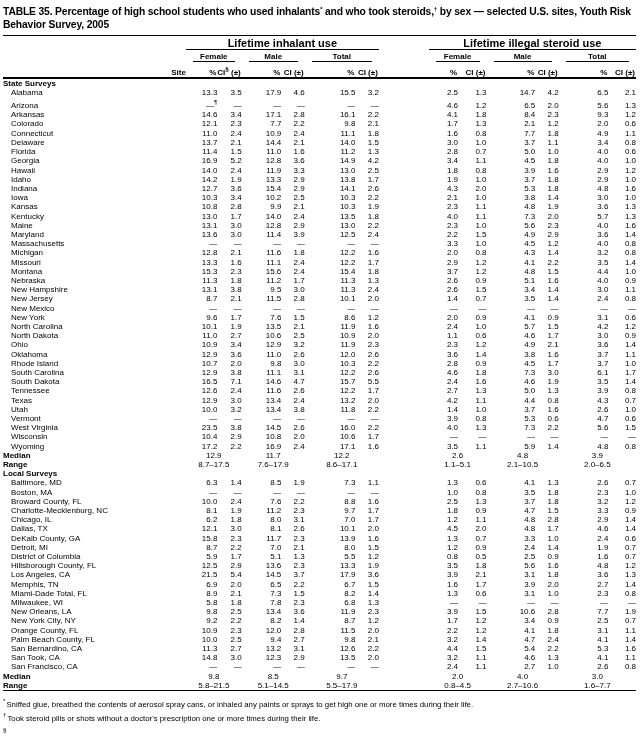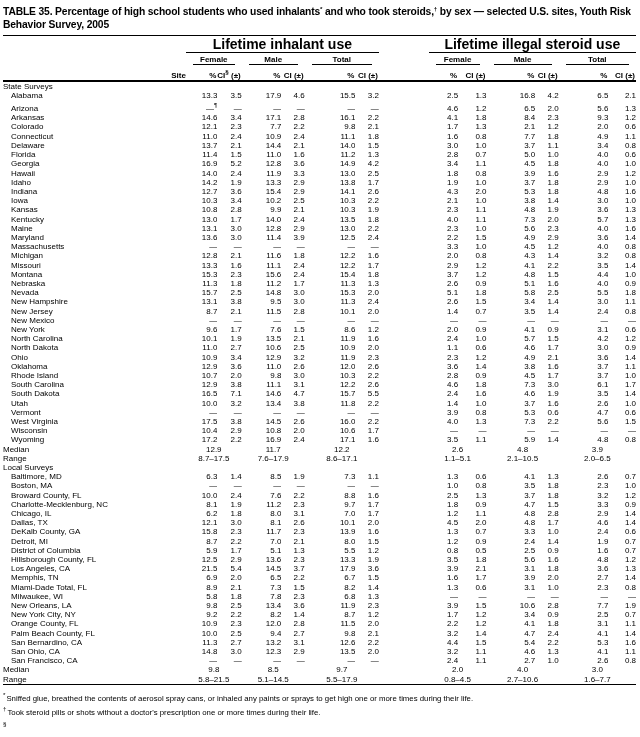--- a/index.html
+++ b/index.html
@@ -5,31 +5,31 @@
   html,body{margin:0;padding:0;background:#fff;}
   body{width:640px;height:737px;overflow:hidden;color:#000;
        font-family:"Liberation Sans","DejaVu Sans",sans-serif;}
   .page{padding:3px 3px 0 3px;}
   .title{font-size:10.3px;font-weight:bold;line-height:12.8px;letter-spacing:-0.15px;margin-bottom:3px;}
   table.data{border-collapse:collapse;table-layout:fixed;width:633px;
              border-top:1.5px solid #000;border-bottom:1.5px solid #000;}
   th,td{padding:0;font-size:8px;vertical-align:bottom;white-space:nowrap;overflow:hidden;}
   thead th{font-weight:bold;}
   .grp-row th{height:13px;}
-  .group-label{text-align:center;border-bottom:1px solid #000;font-size:14px;}
+  .group-label{text-align:center;border-bottom:1px solid #000;font-size:11px;}
   .sub-row th{height:12px;}
   .sub-label span{display:block;margin:0 7px;border-bottom:1px solid #000;text-align:center;}
   .meas-row th{height:15px;border-bottom:2px solid #000;}
   .meas{text-align:right;padding-right:1px;}
   .site-head{text-align:right;}
   tbody td{height:9.2px;line-height:9.2px;}
-  .section-label{font-weight:normal;}
+  .section-label{font-weight:bold;}
   .site-cell{padding-left:8px;}
   .num{text-align:right;}
-  .summary-label{font-weight:normal;}
+  .summary-label{font-weight:bold;}
   .summary-val{text-align:center;}
   sup{font-size:6.2px;}
   .footnotes{margin-top:5px;font-size:7.8px;line-height:10.8px;}
   .fn sup{margin-right:1px;}
 </style>
 </head>
 <body>
 
 <div class="page">
 
@@ -106,21 +106,21 @@
           <td class="site-cell">Alabama</td>
           <td class="num rich">13.3</td>
           <td class="num rich">3.5</td>
           <td class="num rich">17.9</td>
           <td class="num rich">4.6</td>
           <td class="num rich">15.5</td>
           <td class="num rich">3.2</td>
           <td class="spacer"></td>
           <td class="num rich">2.5</td>
           <td class="num rich">1.3</td>
-          <td class="num rich">16.8</td>
+          <td class="num rich">14.7</td>
           <td class="num rich">4.2</td>
           <td class="num rich">6.5</td>
           <td class="num rich">2.1</td>
         </tr>
         <tr>
           <td class="site-cell">Arizona</td>
           <td class="num rich">—<sup>¶</sup></td>
           <td class="num rich">—</td>
           <td class="num rich">—</td>
           <td class="num rich">—</td>
@@ -432,36 +432,20 @@
           <td class="num rich">1.3</td>
           <td class="spacer"></td>
           <td class="num rich">2.6</td>
           <td class="num rich">0.9</td>
           <td class="num rich">5.1</td>
           <td class="num rich">1.6</td>
           <td class="num rich">4.0</td>
           <td class="num rich">0.9</td>
         </tr>
         <tr>
-          <td class="site-cell">Nevada</td>
-          <td class="num rich">15.7</td>
-          <td class="num rich">2.5</td>
-          <td class="num rich">14.8</td>
-          <td class="num rich">3.0</td>
-          <td class="num rich">15.3</td>
-          <td class="num rich">2.0</td>
-          <td class="spacer"></td>
-          <td class="num rich">5.1</td>
-          <td class="num rich">1.8</td>
-          <td class="num rich">5.8</td>
-          <td class="num rich">2.5</td>
-          <td class="num rich">5.5</td>
-          <td class="num rich">1.8</td>
-        </tr>
-        <tr>
           <td class="site-cell">New Hampshire</td>
           <td class="num rich">13.1</td>
           <td class="num rich">3.8</td>
           <td class="num rich">9.5</td>
           <td class="num rich">3.0</td>
           <td class="num rich">11.3</td>
           <td class="num rich">2.4</td>
           <td class="spacer"></td>
           <td class="num rich">2.6</td>
           <td class="num rich">1.5</td>
@@ -624,20 +608,52 @@
           <td class="num rich">5.5</td>
           <td class="spacer"></td>
           <td class="num rich">2.4</td>
           <td class="num rich">1.6</td>
           <td class="num rich">4.6</td>
           <td class="num rich">1.9</td>
           <td class="num rich">3.5</td>
           <td class="num rich">1.4</td>
         </tr>
         <tr>
+          <td class="site-cell">Tennessee</td>
+          <td class="num rich">12.6</td>
+          <td class="num rich">2.4</td>
+          <td class="num rich">11.6</td>
+          <td class="num rich">2.6</td>
+          <td class="num rich">12.2</td>
+          <td class="num rich">1.7</td>
+          <td class="spacer"></td>
+          <td class="num rich">2.7</td>
+          <td class="num rich">1.3</td>
+          <td class="num rich">5.0</td>
+          <td class="num rich">1.3</td>
+          <td class="num rich">3.9</td>
+          <td class="num rich">0.8</td>
+        </tr>
+        <tr>
+          <td class="site-cell">Texas</td>
+          <td class="num rich">12.9</td>
+          <td class="num rich">3.0</td>
+          <td class="num rich">13.4</td>
+          <td class="num rich">2.4</td>
+          <td class="num rich">13.2</td>
+          <td class="num rich">2.0</td>
+          <td class="spacer"></td>
+          <td class="num rich">4.2</td>
+          <td class="num rich">1.1</td>
+          <td class="num rich">4.4</td>
+          <td class="num rich">0.8</td>
+          <td class="num rich">4.3</td>
+          <td class="num rich">0.7</td>
+        </tr>
+        <tr>
           <td class="site-cell">Utah</td>
           <td class="num rich">10.0</td>
           <td class="num rich">3.2</td>
           <td class="num rich">13.4</td>
           <td class="num rich">3.8</td>
           <td class="num rich">11.8</td>
           <td class="num rich">2.2</td>
           <td class="spacer"></td>
           <td class="num rich">1.4</td>
           <td class="num rich">1.0</td>
@@ -657,21 +673,21 @@
           <td class="spacer"></td>
           <td class="num rich">3.9</td>
           <td class="num rich">0.8</td>
           <td class="num rich">5.3</td>
           <td class="num rich">0.6</td>
           <td class="num rich">4.7</td>
           <td class="num rich">0.6</td>
         </tr>
         <tr>
           <td class="site-cell">West Virginia</td>
-          <td class="num rich">17.5</td>
+          <td class="num rich">23.5</td>
           <td class="num rich">3.8</td>
           <td class="num rich">14.5</td>
           <td class="num rich">2.6</td>
           <td class="num rich">16.0</td>
           <td class="num rich">2.2</td>
           <td class="spacer"></td>
           <td class="num rich">4.0</td>
           <td class="num rich">1.3</td>
           <td class="num rich">7.3</td>
           <td class="num rich">2.2</td>
@@ -1031,21 +1047,21 @@
           <td class="num rich">2.2</td>
           <td class="spacer"></td>
           <td class="num rich">4.4</td>
           <td class="num rich">1.5</td>
           <td class="num rich">5.4</td>
           <td class="num rich">2.2</td>
           <td class="num rich">5.3</td>
           <td class="num rich">1.6</td>
         </tr>
         <tr>
-          <td class="site-cell">San Ohio, CA</td>
+          <td class="site-cell">San Took, CA</td>
           <td class="num rich">14.8</td>
           <td class="num rich">3.0</td>
           <td class="num rich">12.3</td>
           <td class="num rich">2.9</td>
           <td class="num rich">13.5</td>
           <td class="num rich">2.0</td>
           <td class="spacer"></td>
           <td class="num rich">3.2</td>
           <td class="num rich">1.1</td>
           <td class="num rich">4.6</td>

